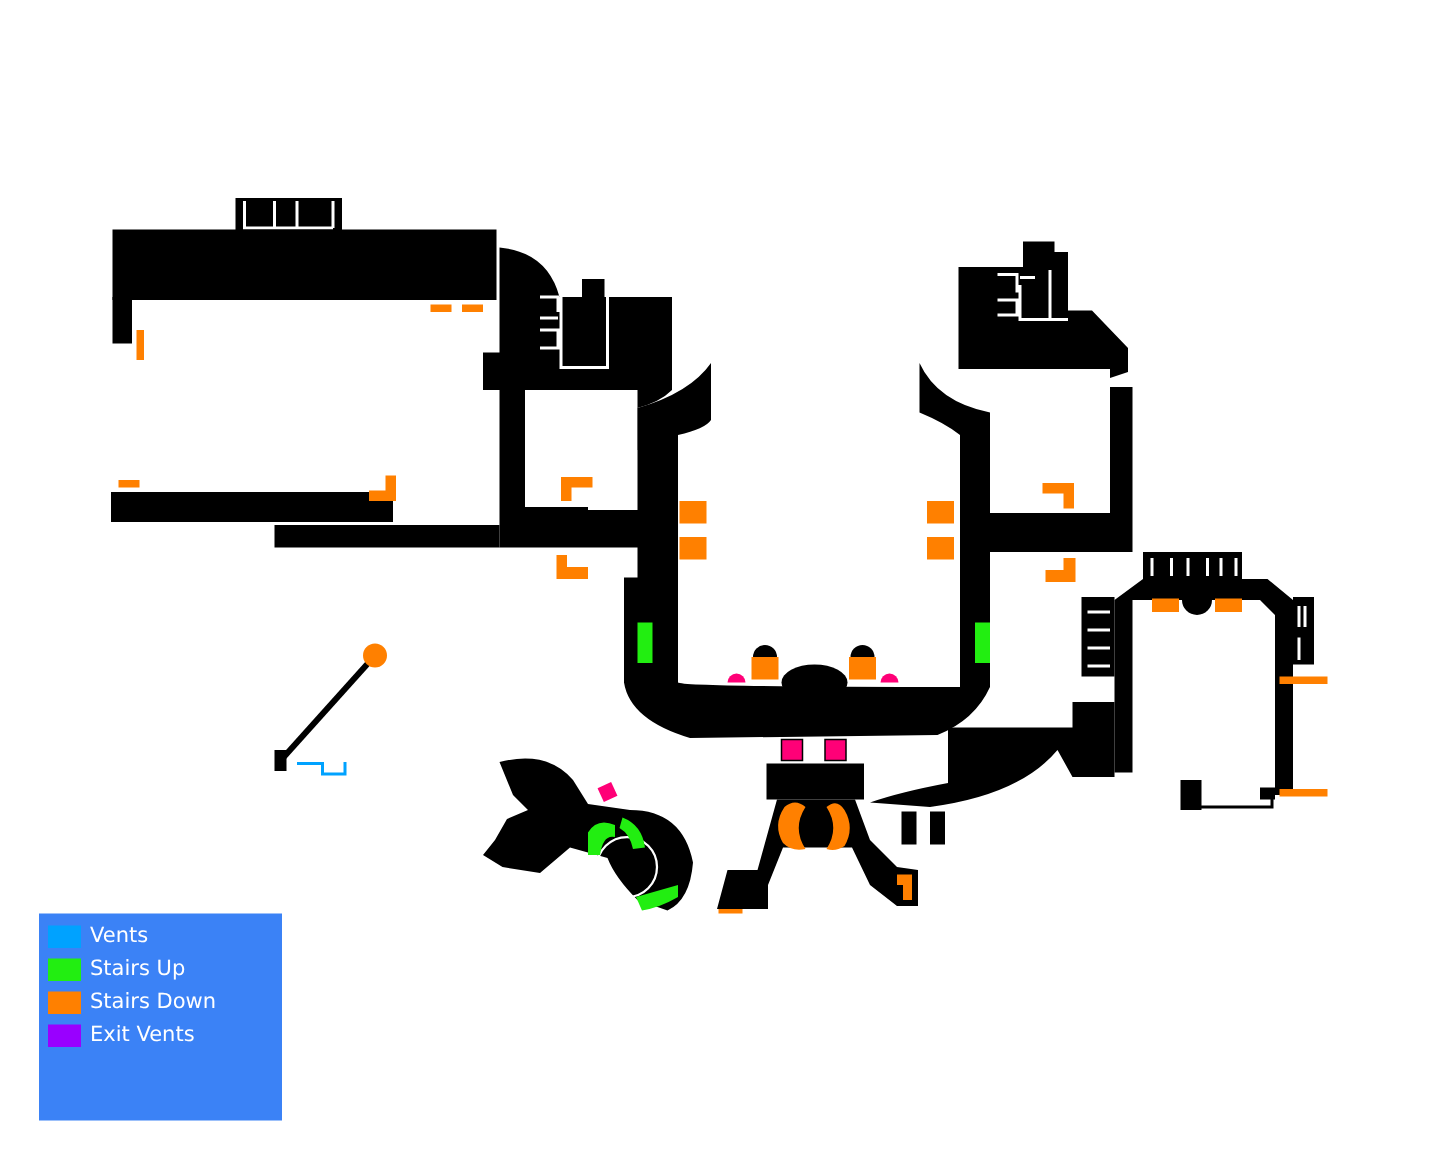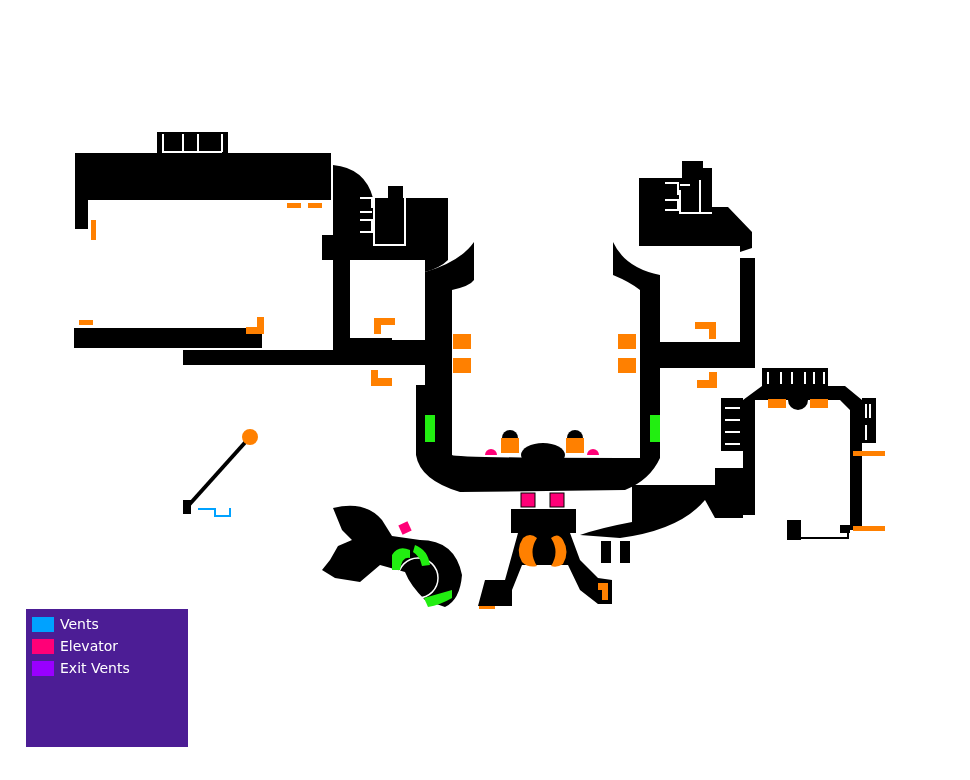--- a/index.html
+++ b/index.html
@@ -1,20 +1,20 @@
 <!DOCTYPE html>
 <html><head>
 <meta charset="utf-8">
 <style>
   html, body { margin:0; padding:0; background:#ffffff; }
   body { width:970px; height:780px; position:relative; overflow:hidden; font-family:"Liberation Sans", sans-serif; }
   #map { position:absolute; left:0; top:0; width:970px; height:780px; }
   .wall { fill:#000000; }
   .line { stroke:#ffffff; stroke-width:2; fill:none; }
-  .legend { position:absolute; left:26px; top:609px; width:162px; height:138px; background:#4c1d95; padding:4px 0 0 6px; box-sizing:border-box;text-align:right; }
+  .legend { position:absolute; left:26px; top:609px; width:162px; height:138px; background:#3b82f6; padding:4px 0 0 6px; box-sizing:border-box;text-align:right; }
   .legend-item { display:flex; align-items:center; height:22px; }
   .swatch { width:22px; height:15px; margin-right:6px; }
   .legend-label { color:#ffffff; font-size:14px; font-family:"DejaVu Sans", sans-serif; }
 </style>
 </head>
 <body>
 
 <svg id="map" viewBox="0 0 970 780" xmlns="http://www.w3.org/2000/svg">
 
   <g>
@@ -116,20 +116,24 @@
     <path d="M587 455 A6 6 0 0 1 599 455 Z" fill="#ff0077"></path>
   </g>
 </svg>
 
 <div class="legend" id="legend">
     <div class="legend-item">
       <span class="swatch" style="background: rgb(0, 162, 255);"></span>
       <span class="legend-label">Vents</span>
     </div>
     <div class="legend-item">
-      <span class="swatch" style="background: rgb(255, 0, 119);"></span>
-      <span class="legend-label">Elevator</span>
+      <span class="swatch" style="background: rgb(34, 238, 17);"></span>
+      <span class="legend-label">Stairs Up</span>
+    </div>
+    <div class="legend-item">
+      <span class="swatch" style="background: rgb(255, 128, 0);"></span>
+      <span class="legend-label">Stairs Down</span>
     </div>
     <div class="legend-item">
       <span class="swatch" style="background: rgb(153, 0, 255);"></span>
       <span class="legend-label">Exit Vents</span>
     </div>
   </div>
 
 </body></html>

